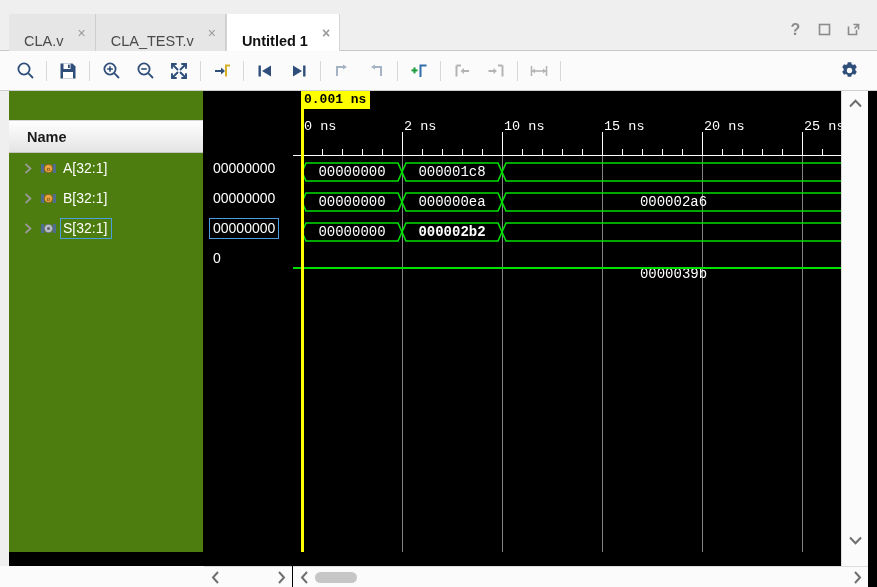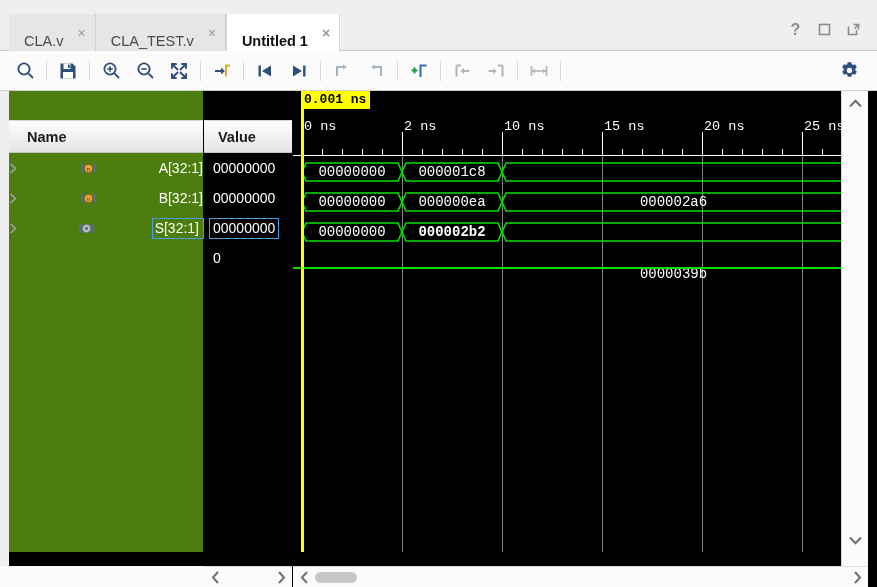--- a/index.html
+++ b/index.html
@@ -61,21 +61,21 @@
     background:linear-gradient(#fefefe,#e4e4e4);
     border-top:1px solid #d7d7d7;border-bottom:1px solid #c4c4c4;
     display:flex;align-items:center;
     font-size:14.5px;font-weight:bold;color:#1a1a1a;
   }
   .namecol .colhead{padding-left:18px;}
   .valcol .colhead{padding-left:14px;}
 
   .rows{position:absolute;left:0;top:62px;width:100%;}
   .srow{height:30px;display:flex;align-items:center;color:#ffffff;font-size:14px;}
-  .namecol .srow{justify-content:space-between;}
+  .namecol .srow{padding-left:15px;}
   .valcol .srow{padding-left:9px;}
 
   .twisty{width:16px;color:#9a9a9a;font-size:13px;line-height:1;flex:none;}
   .twisty svg{display:block;}
   .sigicon{width:18px;height:14px;flex:none;margin-right:5px;display:flex;align-items:center;}
   .signame{white-space:nowrap;}
   .selbox{outline:1px solid #4a9fe0;padding:1px 4px 2px 2px;margin-left:-2px;}
   .valcol .selbox{padding:1px 3px 2px 3px;margin-left:-3px;display:inline-block;}
 
   
@@ -379,23 +379,20 @@
             </svg>
           </span>
           <span class="signame selbox">S[32:1]</span>
         </div>
 
 
       </div>
     </div>
 
     <div class="valcol">
-      <div class="colhead">
-        <span>Value</span>
-      </div>
       <div class="rows">
         <div class="srow">
           <span>00000000</span>
         </div>
         <div class="srow">
           <span>00000000</span>
         </div>
         <div class="srow">
           <span class="selbox">00000000</span>
         </div>

